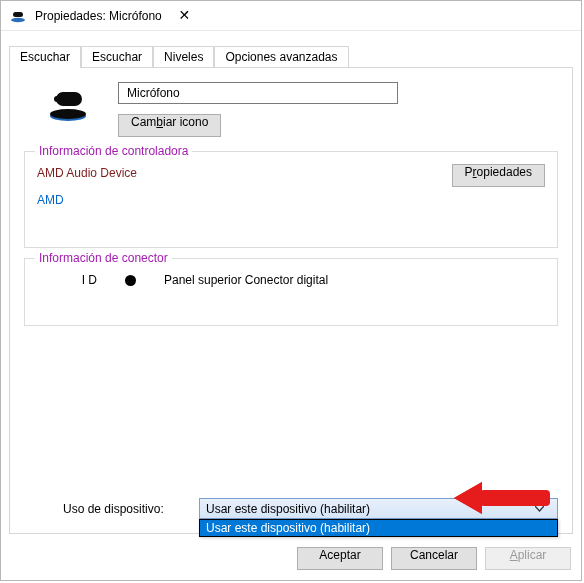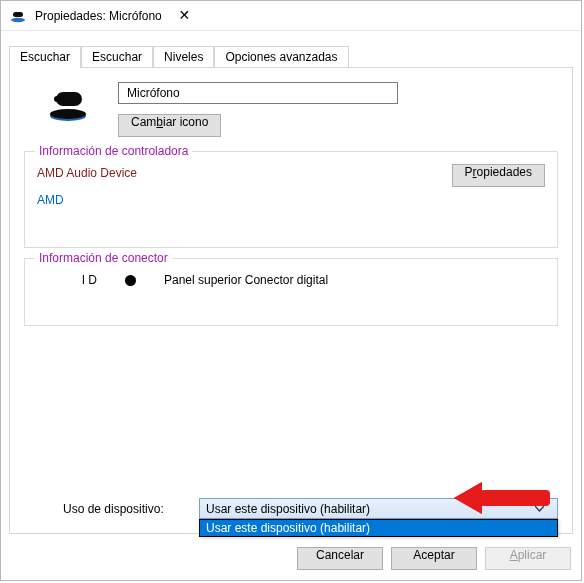--- a/index.html
+++ b/index.html
@@ -140,22 +140,22 @@
           <div class="combo-list">
             <div class="combo-item sel">Usar este dispositivo (habilitar)</div>
           </div>
         </div>
       </div>
 
     </div>
   </div>
 
   <div class="footer">
+    <button class="btn">Aceptar</button>
     <button class="btn">Cancelar</button>
-    <button class="btn">Aceptar</button>
     <button class="btn disabled"><span class="u">A</span>plicar</button>
   </div>
 
 </div>
 
 <div class="arrow-wrap">
   <svg width="110" height="40" viewBox="0 0 110 40">
     <polygon points="0,20 28,4 28,12 28,28 28,36" fill="#e61b1b"></polygon>
     <polygon points="0,20 28,4 28,36" fill="#e61b1b"></polygon>
     <rect x="26" y="12" width="70" height="16" rx="4" fill="#e61b1b"></rect>

